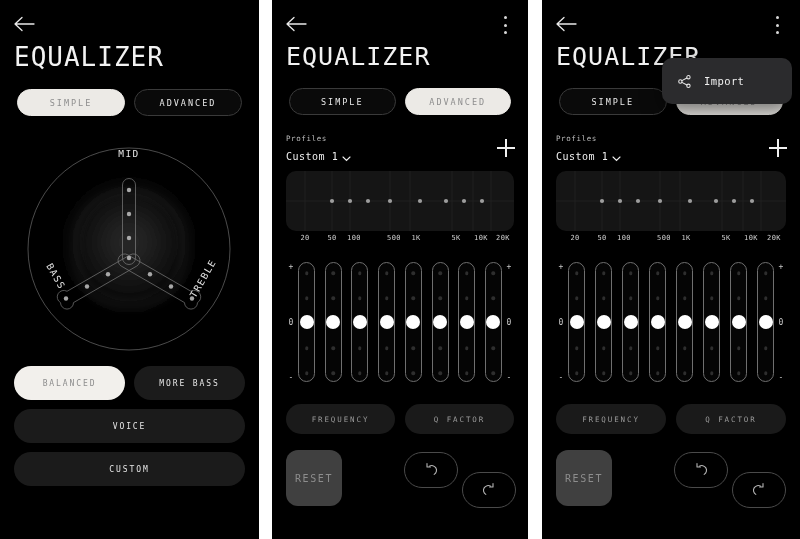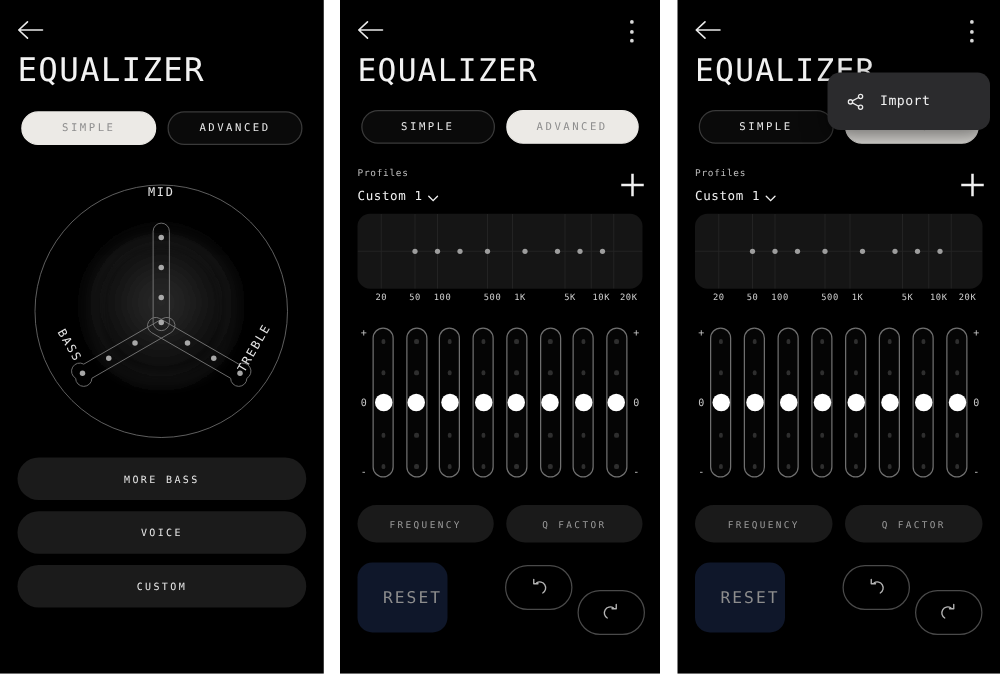--- a/index.html
+++ b/index.html
@@ -148,22 +148,22 @@
   .wide-btn{
     flex:1;height:30px;border-radius:15px;
     display:flex;align-items:center;justify-content:center;
     font-size:7.5px;letter-spacing:1.9px;color:#9a9a9a;
     background:#1a1a1a;cursor:pointer;box-sizing:border-box;
   }
 
   .bottom-row{position:relative;margin:16px 14px 0 14px;height:72px;}
   .reset-btn{
     position:absolute;left:0;top:0;width:56px;height:56px;border-radius:12px;
-    background:#0f172a;display:flex;align-items:center;justify-content:center;
-    font-size:13px;letter-spacing:1.6px;color:#8d8d8d;cursor:pointer;padding-left:16px;
+    background:#404040;display:flex;align-items:center;justify-content:center;
+    font-size:10px;letter-spacing:1.6px;color:#8d8d8d;cursor:pointer;
   }
   .undo-btn,.redo-btn{
     position:absolute;border:1px solid #4a4a4a;border-radius:20px;
     display:flex;align-items:center;justify-content:center;cursor:pointer;
     background:transparent;
   }
   .undo-btn{left:118px;top:2px;width:52px;height:34px;}
   .redo-btn{left:176px;top:22px;width:52px;height:34px;}
   .undo-btn svg,.redo-btn svg{display:block;}
 
@@ -263,20 +263,21 @@
         </g>
 
         <text x="129" y="29" text-anchor="middle" font-family="DejaVu Sans Mono, Liberation Mono, monospace" font-size="9.5" letter-spacing="1.4" fill="#e4e4e4">MID</text>
         <text x="0" y="0" text-anchor="middle" transform="translate(53,150) rotate(60)" font-family="DejaVu Sans Mono, Liberation Mono, monospace" font-size="9.5" letter-spacing="1.4" fill="#e4e4e4">BASS</text>
         <text x="0" y="0" text-anchor="middle" transform="translate(206,152) rotate(-60)" font-family="DejaVu Sans Mono, Liberation Mono, monospace" font-size="9.5" letter-spacing="1.4" fill="#e4e4e4">TREBLE</text>
       </svg>
     </div>
 
     <div class="presets">
       <div class="preset-row">
+        <div class="preset active">BALANCED</div>
         <div class="preset">MORE BASS</div>
       </div>
       <div class="preset-row">
         <div class="preset">VOICE</div>
       </div>
       <div class="preset-row">
         <div class="preset full">CUSTOM</div>
       </div>
     </div>
   </div>

